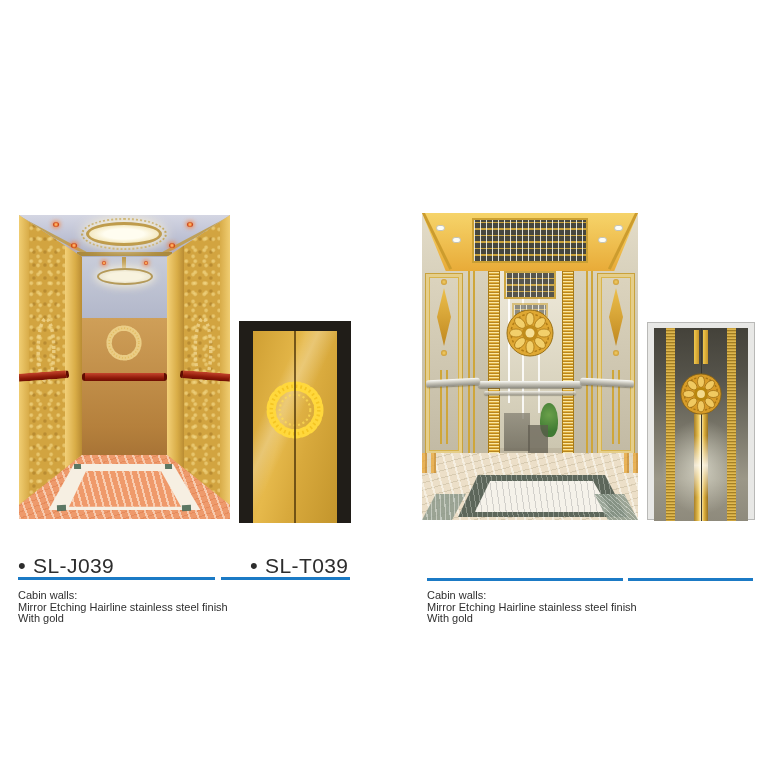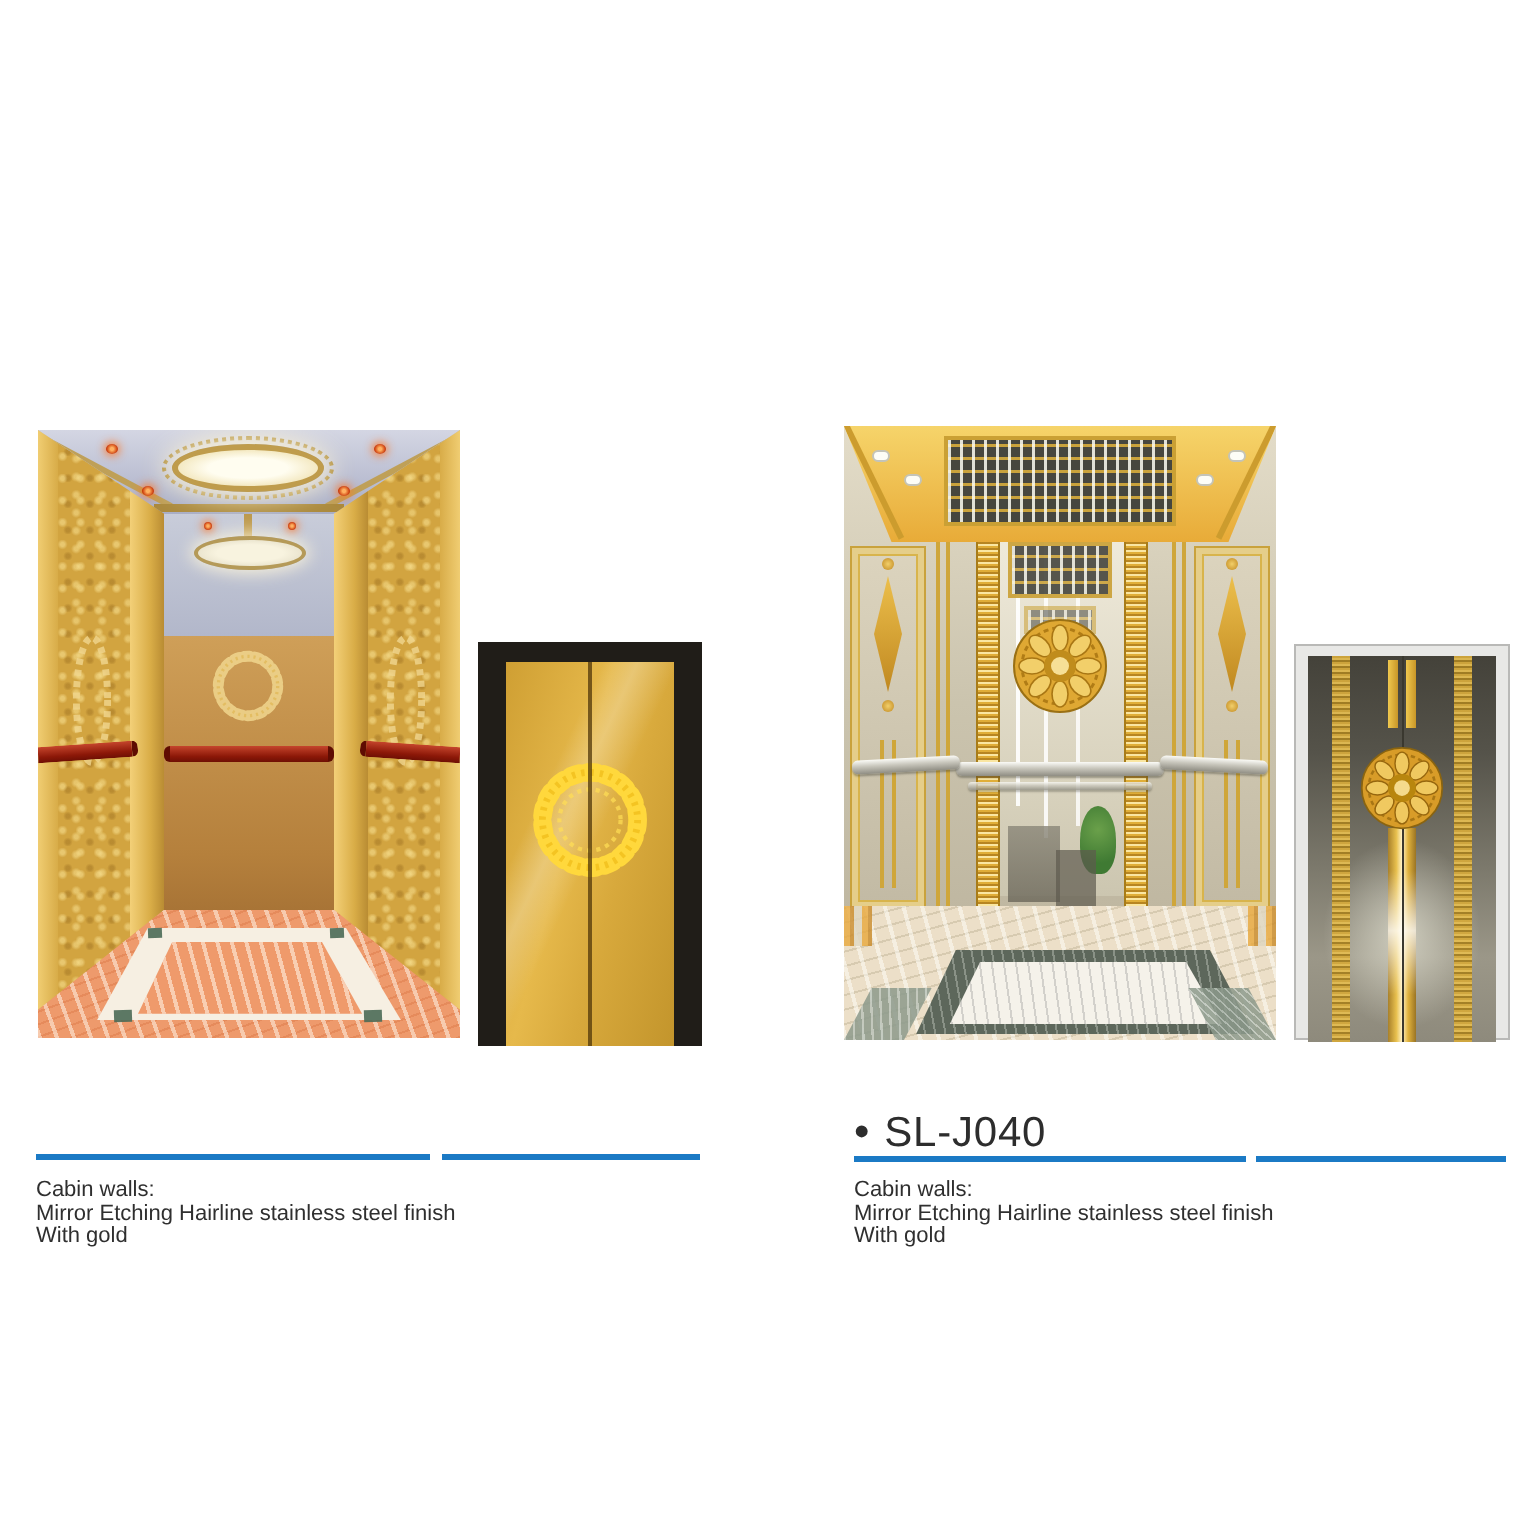--- a/index.html
+++ b/index.html
@@ -292,33 +292,36 @@
           <ellipse cx="34" cy="14" rx="4" ry="6.5" transform="rotate(45 34 14)"></ellipse>
           <ellipse cx="14" cy="34" rx="4" ry="6.5" transform="rotate(45 14 34)"></ellipse>
           <ellipse cx="34" cy="34" rx="4" ry="6.5" transform="rotate(-45 34 34)"></ellipse>
         </g>
         <circle cx="24" cy="24" r="8" fill="#b8860e"></circle>
         <circle cx="24" cy="24" r="4.5" fill="#f4da8c"></circle>
       </svg>
     </div>
   </div>
 
+  <div class="code-row" style="left:18px;top:553px;">
+    <span class="bullet">•</span><span>SL-J039</span>
+  </div>
   <div class="rule" style="left:18px;top:577px;width:197px;"></div>
 
+  <div class="code-row" style="left:250px;top:553px;">
+    <span class="bullet">•</span><span>SL-T039</span>
+  </div>
   <div class="rule" style="left:221px;top:577px;width:129px;"></div>
 
   <div class="desc" style="left:18px;top:590px;">
     <div>Cabin walls:</div>
     <div>Mirror Etching Hairline stainless steel finish</div>
     <div>With gold</div>
   </div>
 
-  <div class="code-row" style="left:427px;top:553px;">
-    <span class="bullet">•</span><span>SL-J040</span>
-  </div>
   <div class="rule" style="left:427px;top:578px;width:196px;"></div>
 
   <div class="rule" style="left:628px;top:578px;width:125px;"></div>
 
   <div class="desc" style="left:427px;top:590px;">
     <div>Cabin walls:</div>
     <div>Mirror Etching Hairline stainless steel finish</div>
     <div>With gold</div>
   </div>
 

